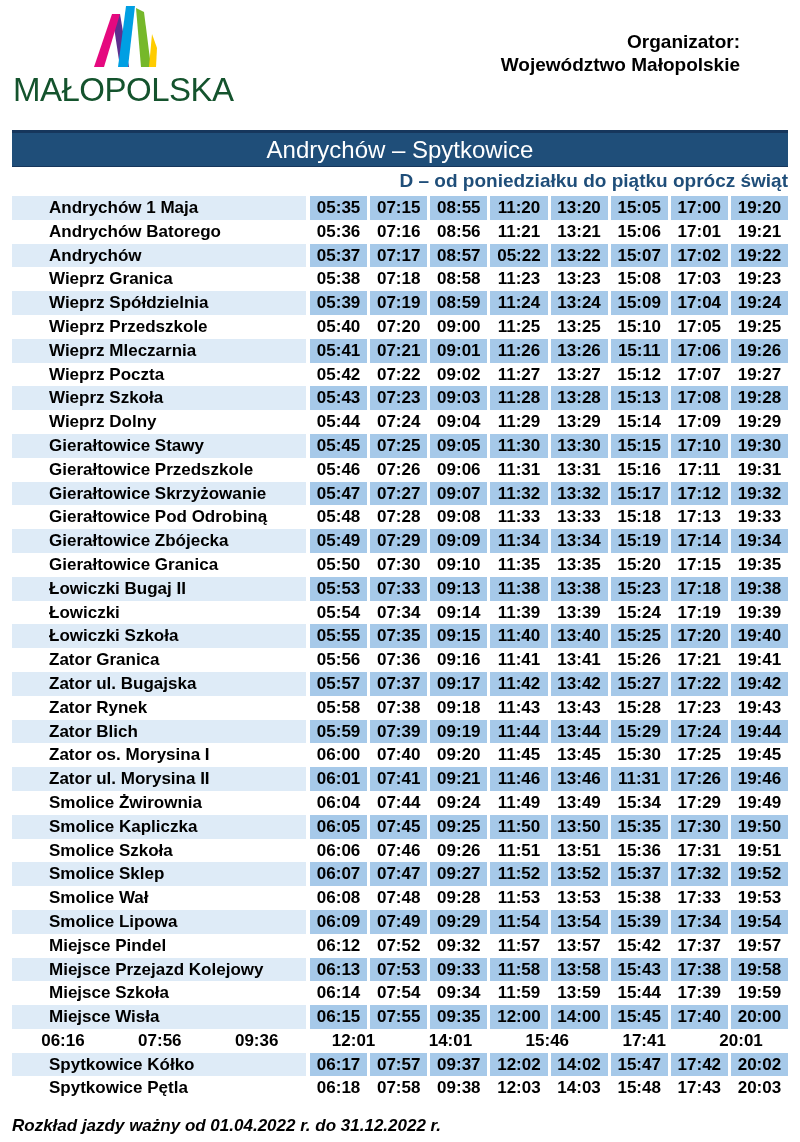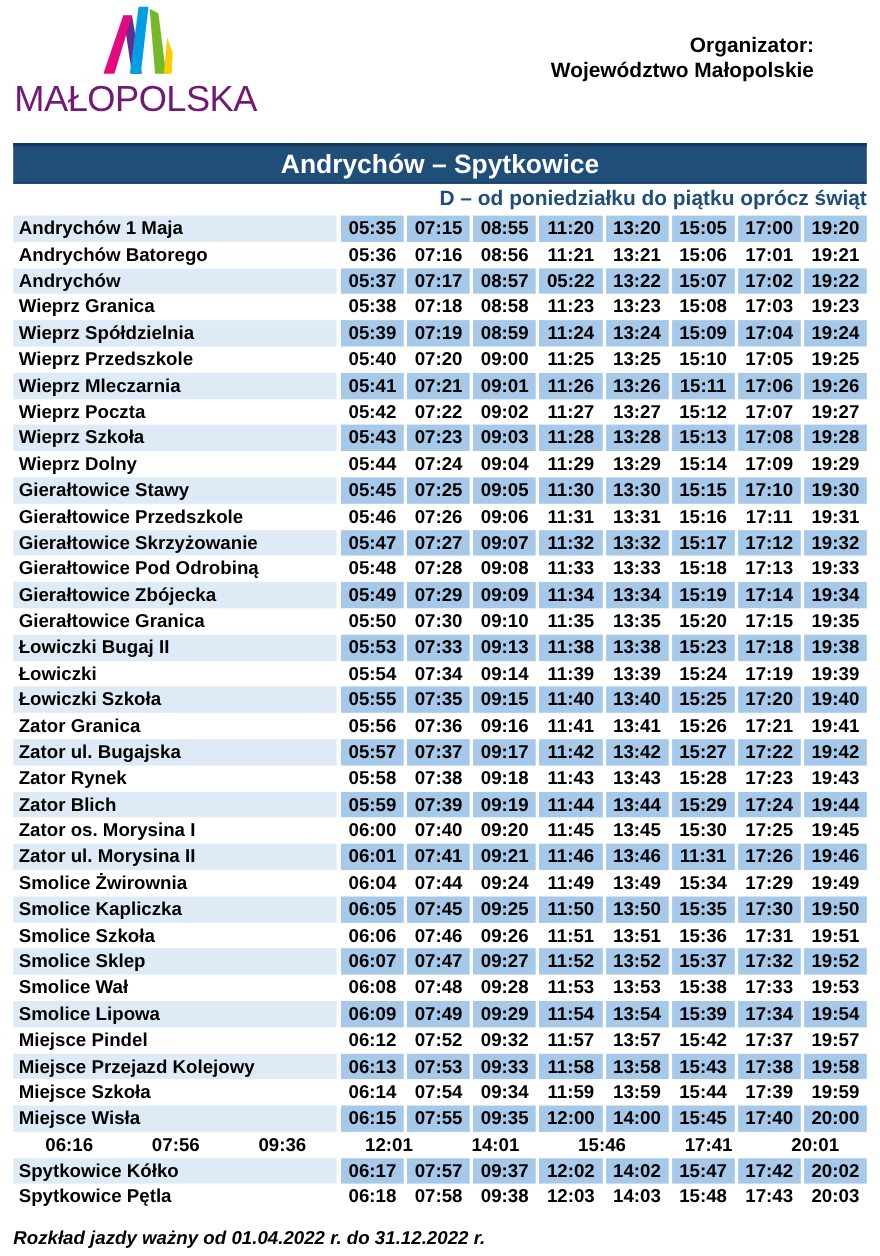--- a/index.html
+++ b/index.html
@@ -4,44 +4,44 @@
 <style>
   html,body{margin:0;padding:0;background:#ffffff;}
   .sheet{
     position:relative;width:800px;height:1142px;background:#ffffff;
     font-family:"Liberation Sans",sans-serif;color:#000;overflow:hidden;
   }
   
   .logo-m{position:absolute;left:94px;top:6px;width:64px;height:66px;}
   .brand{
     position:absolute;left:13px;top:71px;width:260px;
-    font-size:33px;letter-spacing:-0.5px;color:#701a75;font-weight:normal;
+    font-size:33px;letter-spacing:-0.5px;color:#14532d;font-weight:normal;
   }
   .organizer{
     position:absolute;left:340px;top:30px;width:400px;text-align:right;
     font-weight:bold;font-size:19px;line-height:23px;color:#000;
   }
   
   .titlebar{
     position:absolute;left:12px;top:130px;width:776px;height:33px;
     background:#1f4e79;border-top:3px solid #16365c;border-bottom:1px solid #16365c;
     text-align:center;
   }
   .titlebar span{
-    color:#ffffff;font-weight:bold;font-size:24px;line-height:33px;
+    color:#ffffff;font-weight:normal;font-size:24px;line-height:33px;
   }
   .subtitle{
     position:absolute;left:310px;top:166px;width:478px;height:30px;
     text-align:right;font-weight:bold;font-size:19px;line-height:30px;color:#1f4e79;
   }
   
   .table{position:absolute;left:12px;top:196px;width:776px;}
   .row{display:flex;height:23.8px;background:#ffffff;}
   .stop{
-    width:294px;padding-left:5px;box-sizing:border-box;
+    width:294px;padding-left:37px;box-sizing:border-box;
     font-weight:bold;font-size:17px;line-height:23.8px;white-space:nowrap;
     background:transparent;
   }
   .times{flex:1;display:flex;border-radius:10px;}
   .t{
     flex:1;margin-left:3px;text-align:center;
     font-weight:bold;font-size:17px;line-height:23.8px;
     background:transparent;
   }
   .t:first-child{margin-left:4px;}

